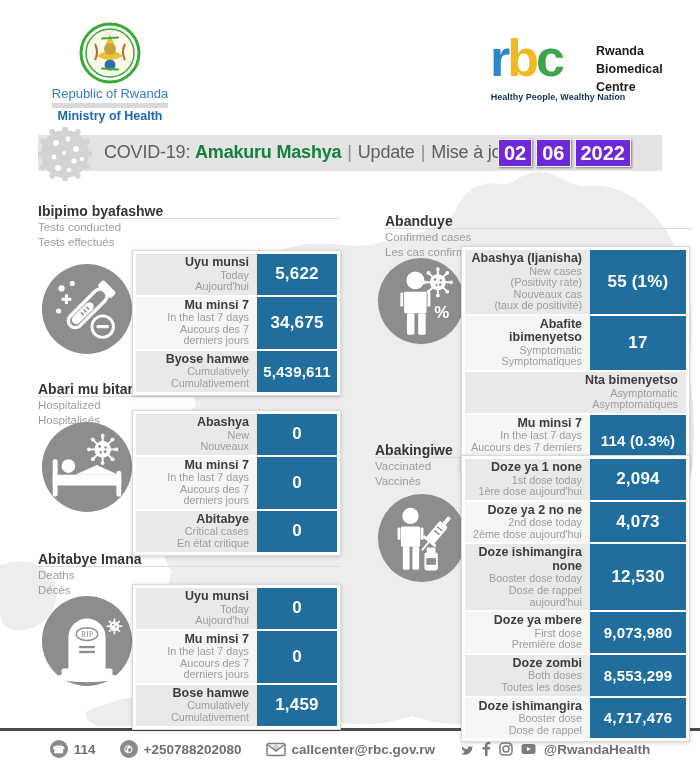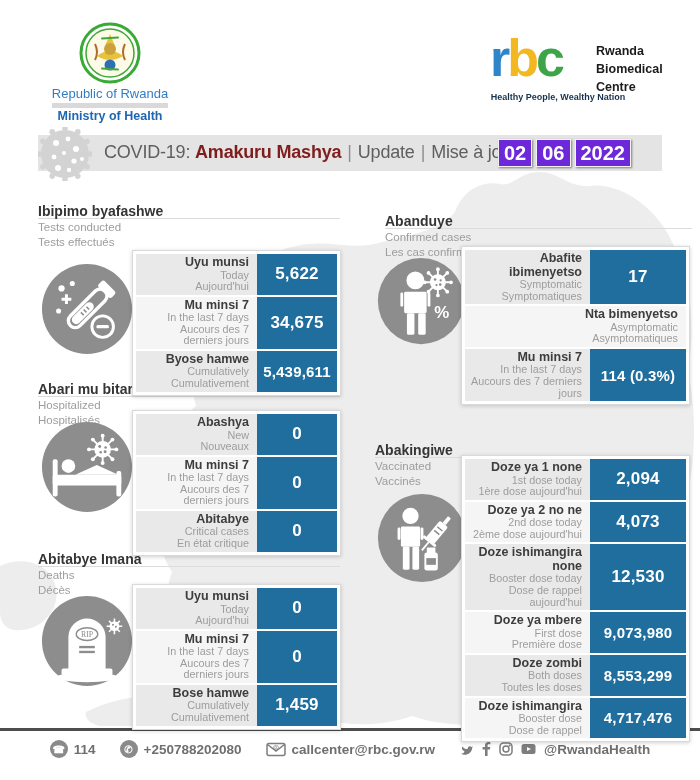--- a/index.html
+++ b/index.html
@@ -19,21 +19,21 @@
   .rbc-r{color:#2e86c9;} .rbc-b{color:#f3b722;} .rbc-c{color:#3ea44a;}
   .rbc-tag{position:absolute;left:0px;top:62px;width:140px;font-size:9px;font-weight:bold;
            color:#16324f;text-align:center;}
   .rbc-name{position:absolute;left:108px;top:12px;font-size:12.5px;font-weight:600;
             color:#1c1c1c;line-height:18px;}
   
   .banner{position:absolute;left:38px;top:135px;width:624px;height:36px;background:#e4e4e4;z-index:2;}
   .banner-virus{position:absolute;left:0px;top:-8px;}
   .banner-text{position:absolute;left:66px;top:7px;font-size:18px;color:#5f5f5f;
                letter-spacing:-0.2px;white-space:nowrap;}
-  .banner-text b{color:#7f1d1d;}
+  .banner-text b{color:#15803d;}
   .banner-sep{color:#8f8f8f;padding:0 6px;}
   .date-group{position:absolute;left:460px;top:4px;display:flex;gap:4px;}
   .date-box{background:#6d28d9;border:1px solid #f2f2f2;box-shadow:1px 1px 2px rgba(0,0,0,.45);
             color:#fff;font-weight:bold;font-size:20px;padding:1px 5px;line-height:24px;}
   
   .sec{position:absolute;z-index:2;}
   .sec-rw{font-size:14px;font-weight:bold;color:#353535;position:relative;z-index:2;
           display:inline-block;padding-right:6px;}
   .sec-line{position:absolute;left:0;top:16px;border-top:1px solid #dcdcdc;z-index:1;}
   .sec.leftcol .sec-line{width:302px;} .sec.rightcol .sec-line{width:307px;}
@@ -361,20 +361,30 @@
           <div class="l-rw">Bose hamwe</div>
           <div class="l-sub">Cumulatively</div>
           <div class="l-sub">Cumulativement</div>
         </div>
         <div class="t-value">1,459</div>
       </div>
     </div>
   <div class="table right-t" style="top:246px;">
       <div class="t-row">
         <div class="t-label">
+          <div class="l-rw">Abashya (Ijanisha)</div>
+          <div class="l-sub">New cases</div>
+          <div class="l-sub">(Positivity rate)</div>
+          <div class="l-sub">Nouveaux cas</div>
+          <div class="l-sub">(taux de positivité)</div>
+        </div>
+        <div class="t-value">55 (1%)</div>
+      </div>
+      <div class="t-row">
+        <div class="t-label">
           <div class="l-rw">Abafite ibimenyetso</div>
           <div class="l-sub">Symptomatic</div>
           <div class="l-sub">Symptomatiques</div>
         </div>
         <div class="t-value">17</div>
       </div>
       <div class="t-row">
         <div class="t-label">
           <div class="l-rw">Nta bimenyetso</div>
           <div class="l-sub">Asymptomatic</div>

